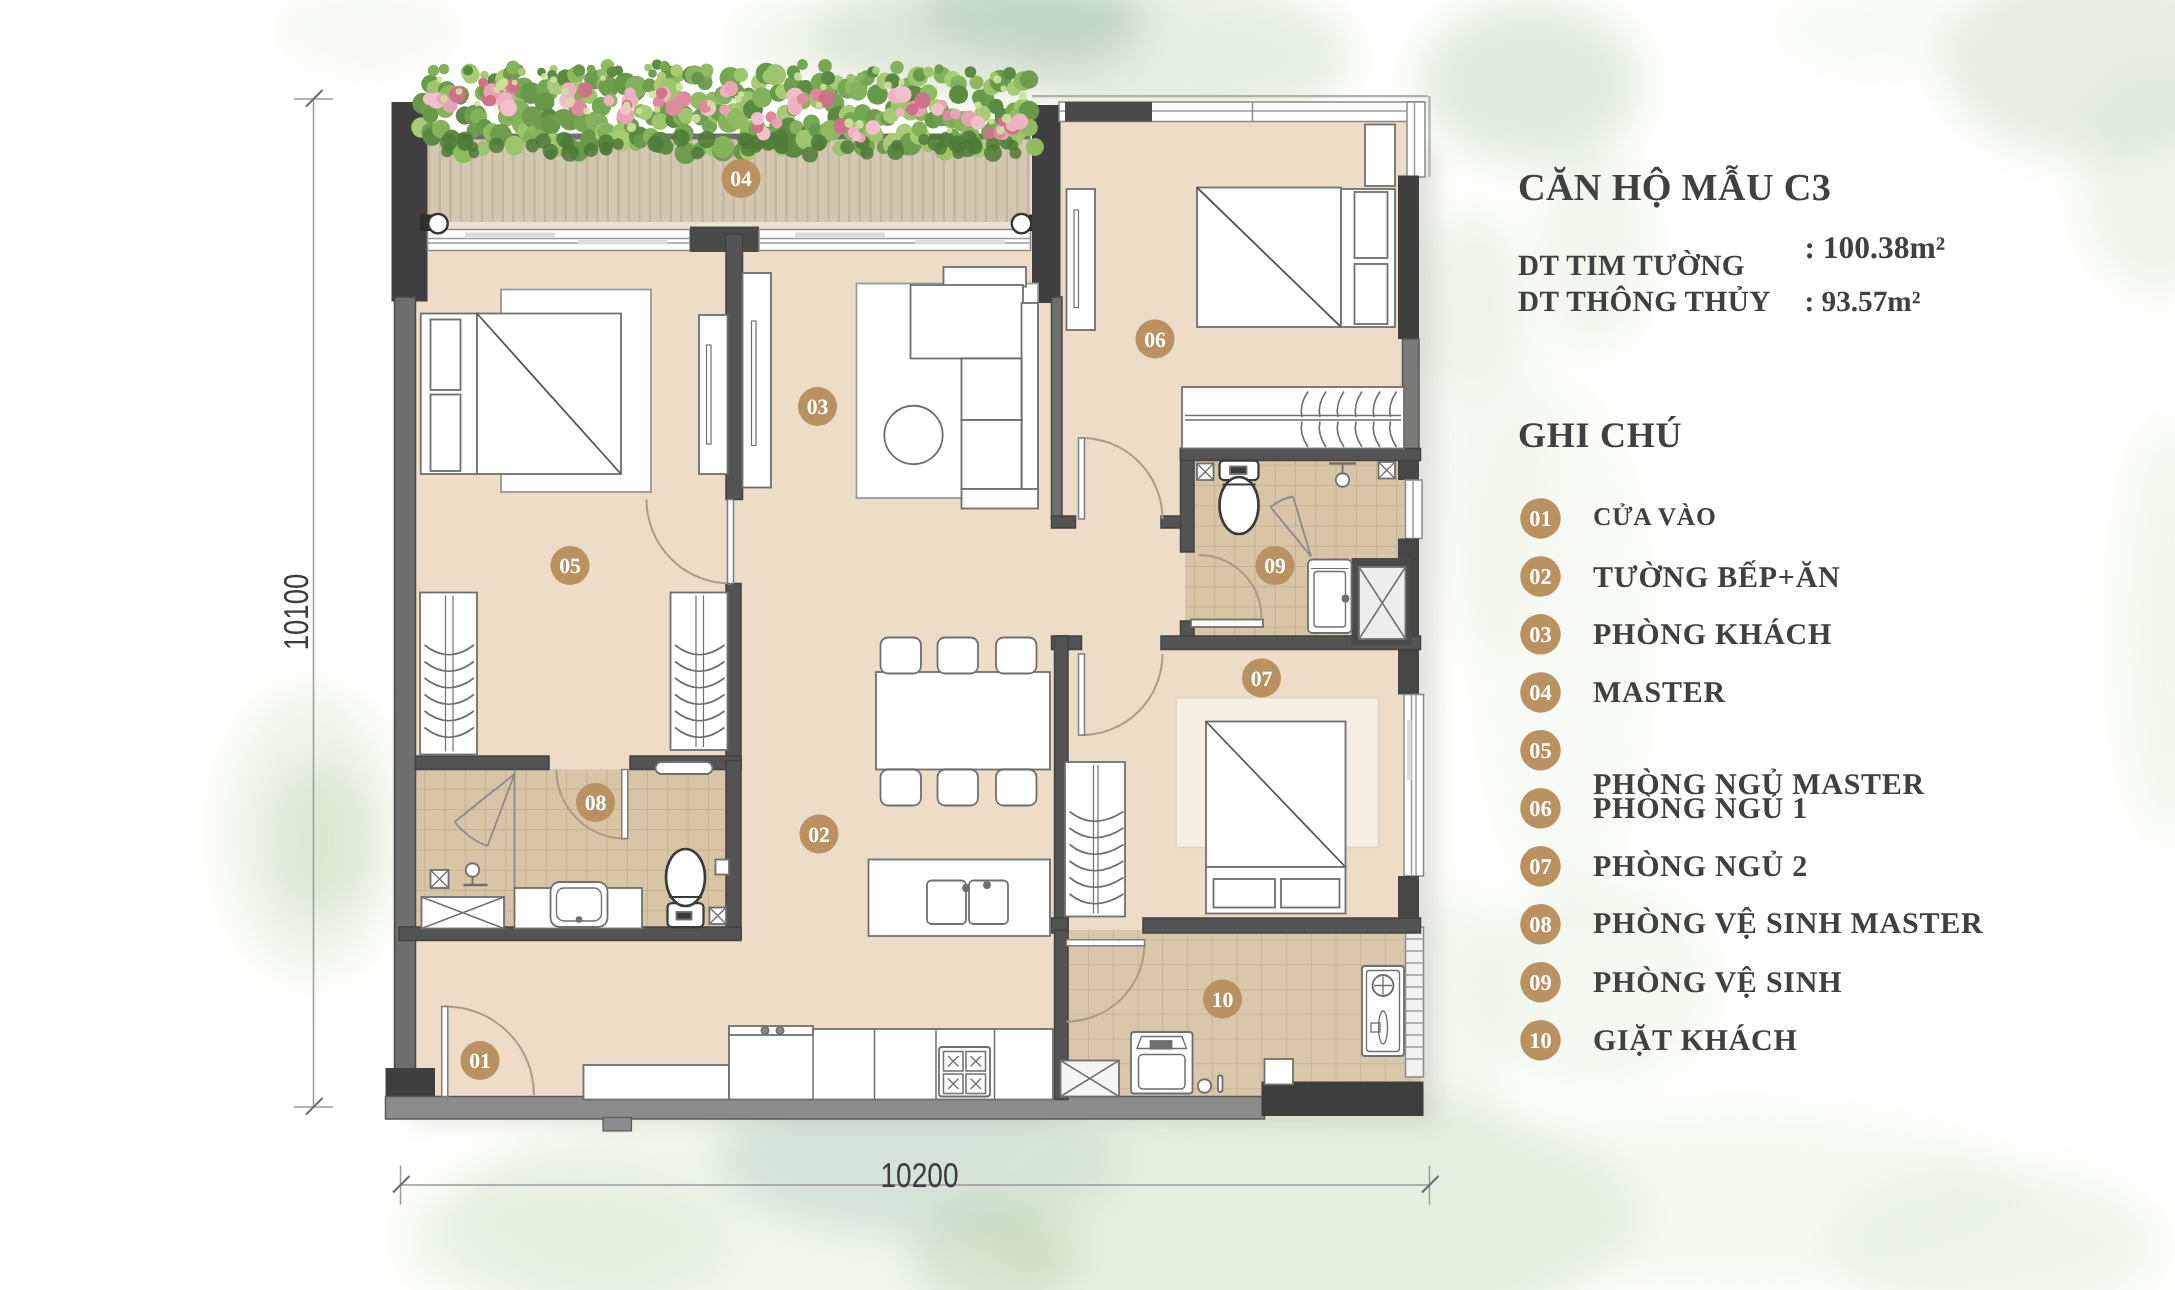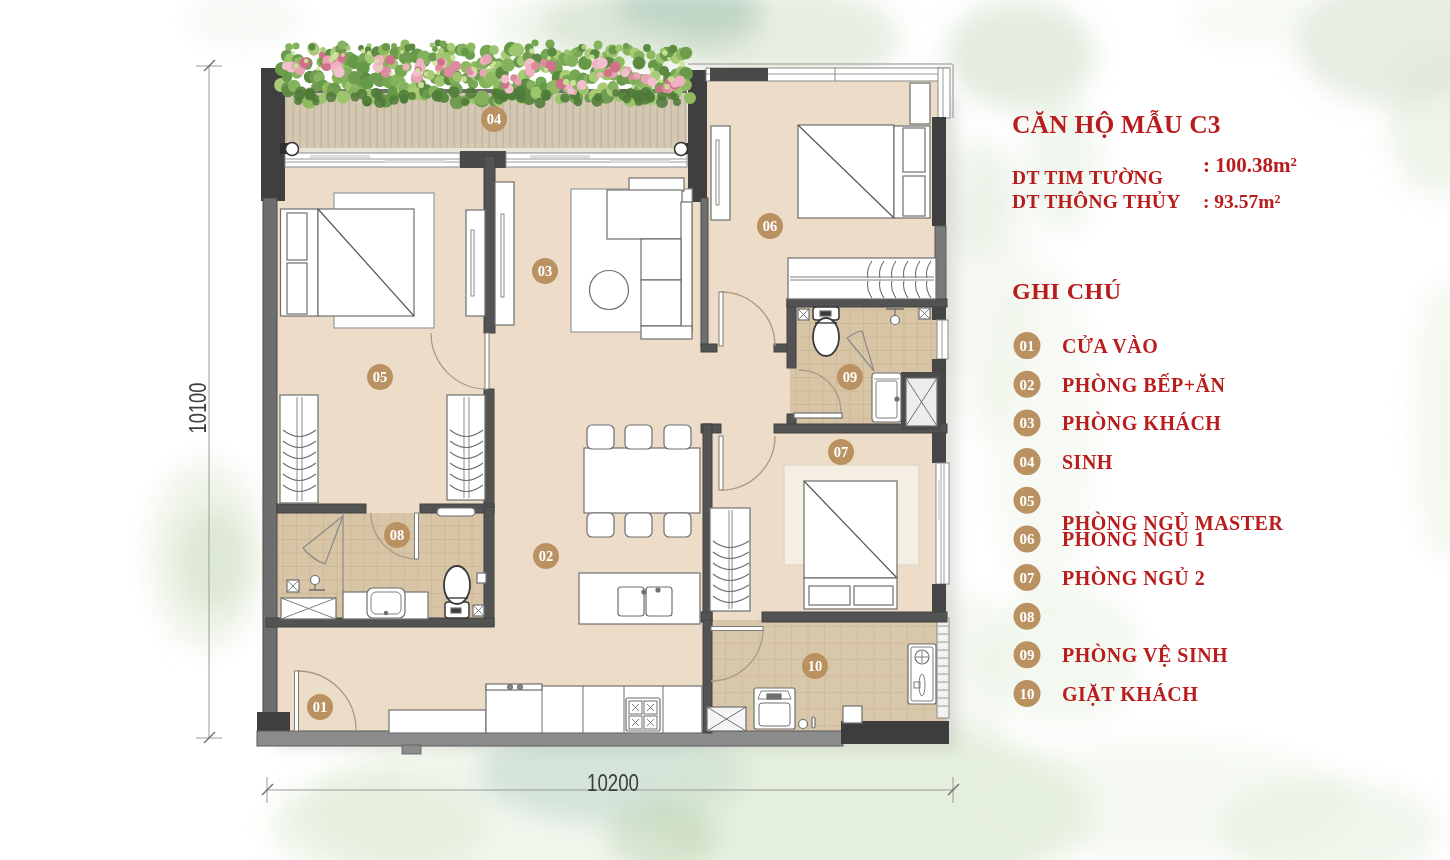--- a/index.html
+++ b/index.html
@@ -1,18 +1,18 @@
 <!DOCTYPE html>
 <html><head>
 <meta charset="utf-8">
 <style>
 html,body{margin:0;padding:0;width:1450px;height:860px;background:#ffffff;overflow:hidden;}
 #page{position:relative;width:1450px;height:860px;font-family:"Liberation Serif",serif;}
 svg{position:absolute;left:0;top:0;}
-.lg{position:absolute;color:#b91c1c;font-family:"Liberation Serif",serif;font-weight:bold;white-space:nowrap;}
+.lg{position:absolute;color:#404040;font-family:"Liberation Serif",serif;font-weight:bold;white-space:nowrap;}
 </style>
 </head>
 <body>
 <div id="page">
 <svg width="1450" height="860" viewBox="0 0 1450 860">
 <defs>
 <filter id="wc" x="-60%" y="-60%" width="220%" height="220%">
           <feGaussianBlur stdDeviation="13"></feGaussianBlur>
         </filter>
 <filter id="wc2" x="-60%" y="-60%" width="220%" height="220%">
@@ -1016,22 +1016,23 @@
 <div class="lg" style="left:1012px;top:110px;font-size:25.5px;letter-spacing:0.2px;">CĂN HỘ MẪU C3</div>
 
 <div class="lg" style="left:1012px;top:167px;font-size:19.5px;letter-spacing:0.3px;">DT TIM TƯỜNG</div>
 <div class="lg" style="left:1203px;top:153px;font-size:21px;">: 100.38m²</div>
 
 <div class="lg" style="left:1012px;top:191px;font-size:19.5px;letter-spacing:0.3px;text-align:center;">DT THÔNG THỦY</div>
 <div class="lg" style="left:1203px;top:191px;font-size:19.5px;text-align:center;">: 93.57m²</div>
 
 <div class="lg" style="left:1012px;top:278px;font-size:24px;letter-spacing:0.5px;">GHI CHÚ</div>
 
-<div class="lg" style="left:1062px;top:334.8px;font-size:20px;letter-spacing:0.5px;text-align:center;">CỬA VÀO</div>
-<div class="lg" style="left:1062px;top:373.5px;font-size:20px;letter-spacing:0.5px;">PHÒNG BẾP+ĂN</div>
+<div class="lg" style="left:1062px;top:334.8px;font-size:17px;letter-spacing:0.5px;text-align:center;">CỬA VÀO</div>
+<div class="lg" style="left:1062px;top:373.5px;font-size:20px;letter-spacing:0.5px;">TƯỜNG BẾP+ĂN</div>
 <div class="lg" style="left:1062px;top:412.1px;font-size:20px;letter-spacing:0.5px;text-align:right;">PHÒNG KHÁCH</div>
-<div class="lg" style="left:1062px;top:450.8px;font-size:20px;letter-spacing:0.5px;">SINH</div>
+<div class="lg" style="left:1062px;top:450.8px;font-size:20px;letter-spacing:0.5px;">MASTER</div>
 <div class="lg" style="left:1062px;top:512px;font-size:20px;letter-spacing:0.5px;">PHÒNG NGỦ MASTER</div>
 <div class="lg" style="left:1062px;top:528.1px;font-size:20px;letter-spacing:0.5px;">PHÒNG NGỦ 1</div>
 <div class="lg" style="left:1062px;top:566.7px;font-size:20px;letter-spacing:0.5px;">PHÒNG NGỦ 2</div>
+<div class="lg" style="left:1062px;top:605.4px;font-size:20px;letter-spacing:0.5px;">PHÒNG VỆ SINH MASTER</div>
 <div class="lg" style="left:1062px;top:644px;font-size:20px;letter-spacing:0.5px;">PHÒNG VỆ SINH</div>
 <div class="lg" style="left:1062px;top:682.7px;font-size:20px;letter-spacing:0.5px;">GIẶT KHÁCH</div>
 </div>
 
 </body></html>

